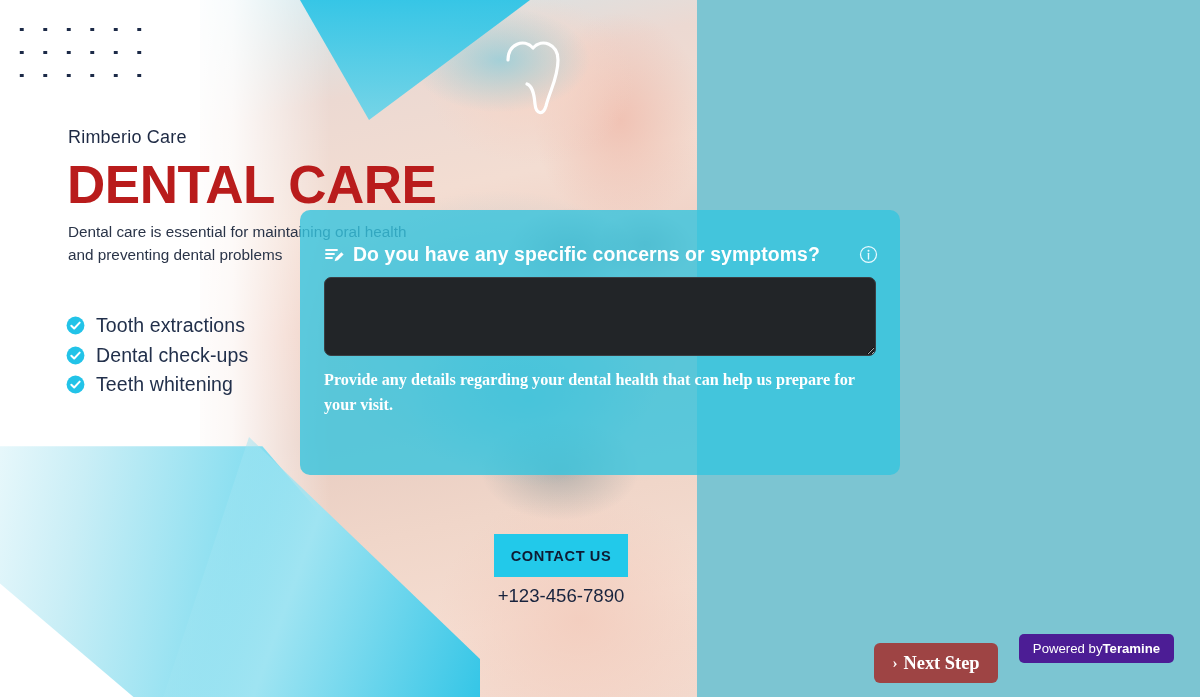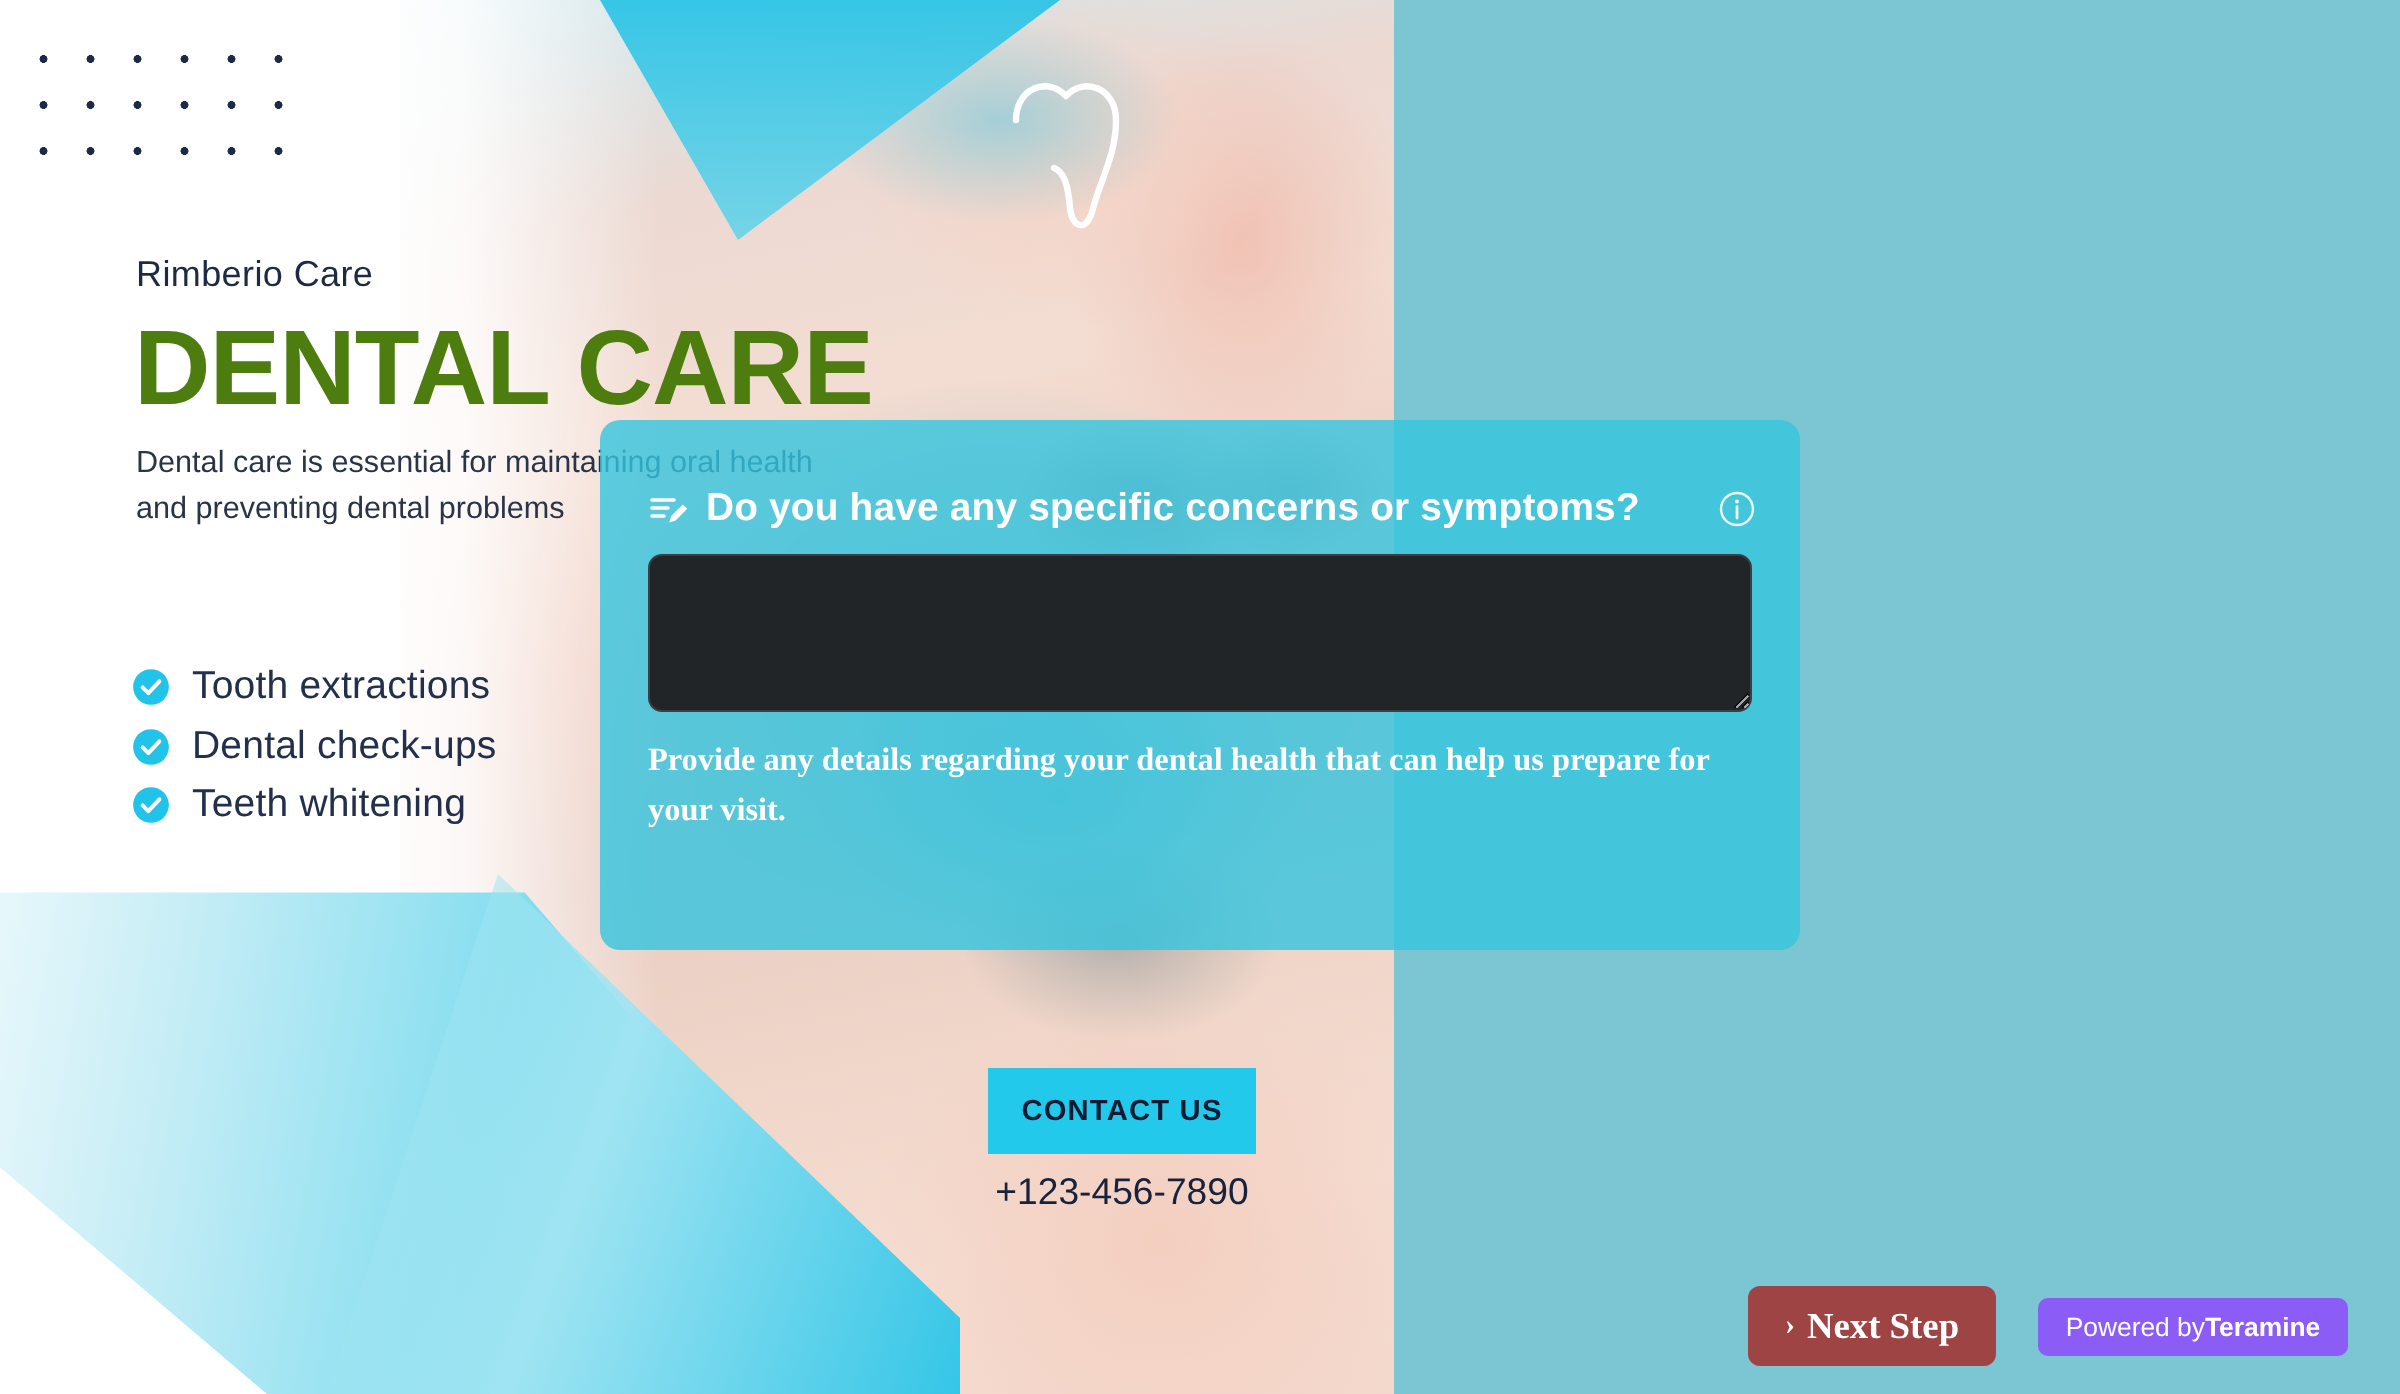--- a/index.html
+++ b/index.html
@@ -117,38 +117,37 @@
     top: 127px; left: 68px;
     font-size: 18px;
     color: #1e2a44;
     letter-spacing: .2px;
   }
   .headline {
     position: absolute;
     top: 157px; left: 67px;
     font-size: 53px;
     font-weight: 700;
-    color: #4d7c0f;
+    color: #b91c1c;
     letter-spacing: -0.5px;
     line-height: 1.06;
   }
   .subhead {
     position: absolute;
     top: 221px; left: 68px;
     width: 360px;
     font-size: 15.3px;
     line-height: 1.48;
     color: #2a3448;
   }
 
   .service-list {
     position: absolute;
     top: 311px; left: 66px;
     list-style: none;
-    margin-top: 18px;
   }
   .service-item {
     display: flex;
     align-items: center;
     gap: 11px;
     height: 29.5px;
     margin-bottom: 0;
   }
   .check-icon {
     width: 19px; height: 19px;
@@ -260,23 +259,23 @@
     font-weight: 700;
     cursor: pointer;
     display: flex;
     align-items: center;
     justify-content: center;
     gap: 6px;
   }
   .chev { font-size: 15px; font-weight: 700; }
   .powered-badge {
     position: absolute;
-    top: 649px; left: 1019px;
+    top: 634px; left: 1019px;
     width: 155px; height: 29px;
-    background: #8b5cf6;
+    background: #4c1d95;
     border-radius: 5px;
     display: flex;
     align-items: center;
     justify-content: center;
     color: #ffffff;
     font-size: 13.2px;
     cursor: pointer;
   }
   .powered-brand { font-weight: 700; }
 </style>

